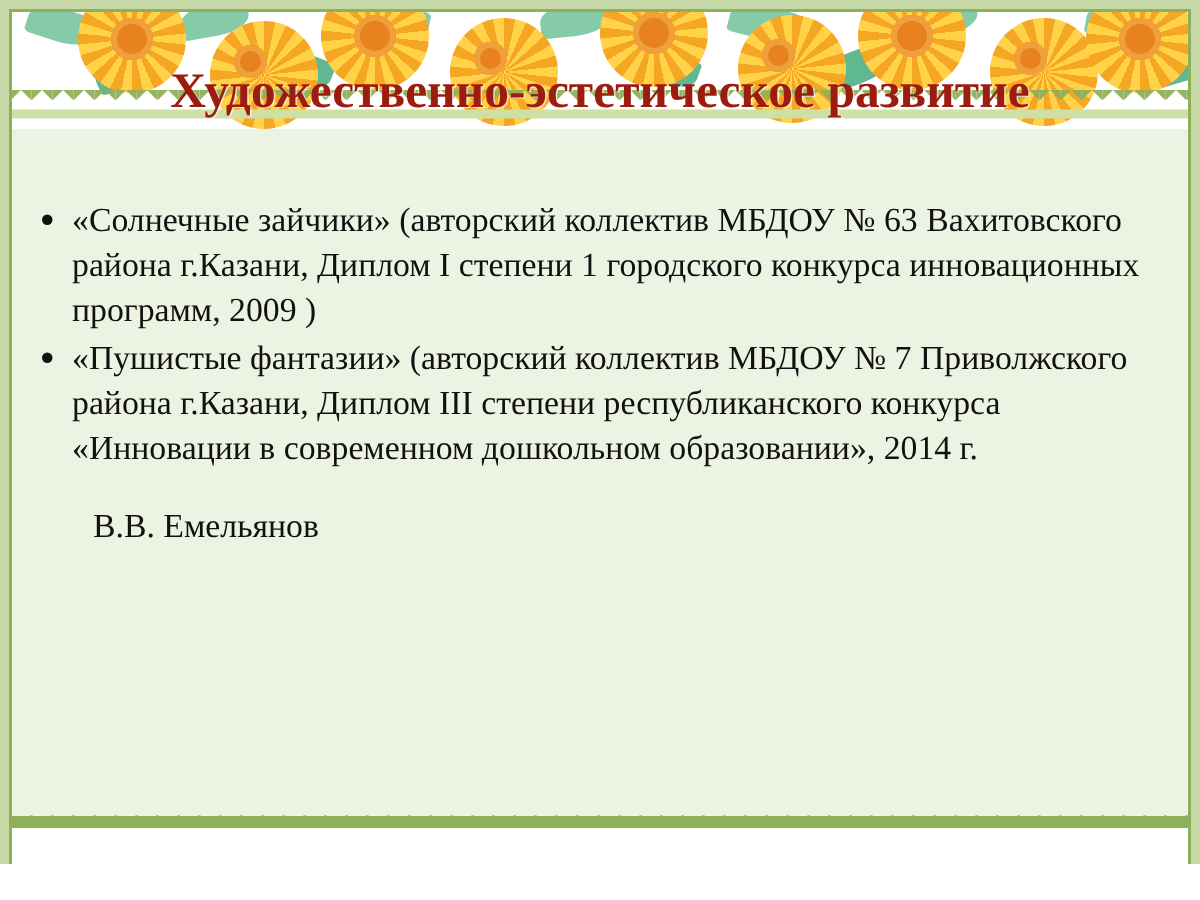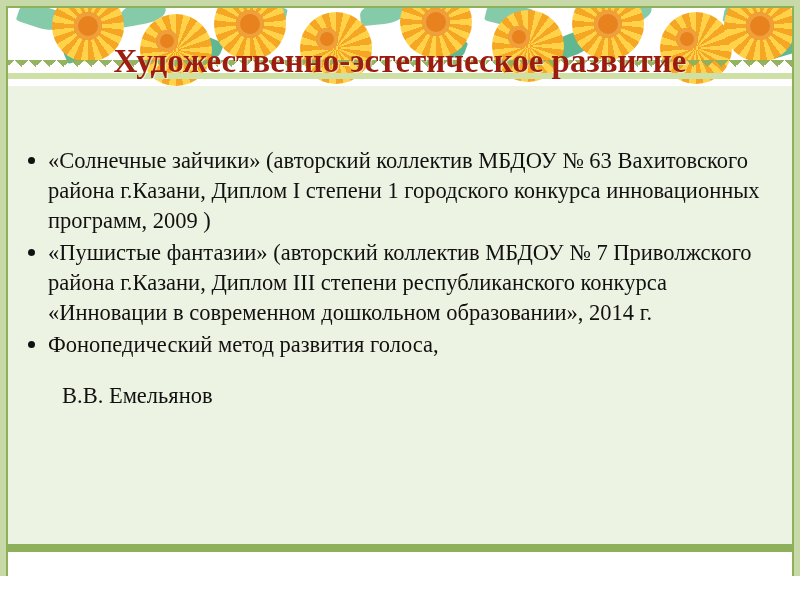--- a/index.html
+++ b/index.html
@@ -148,21 +148,21 @@
     line-height: 1.16;
     color: #9c1c10;
     z-index: 20;
     text-shadow: 1px 1px 0 rgba(255,255,255,.6);
   }
 
   
   .body {
     position: absolute;
     left: 18px;
-    top: 146px;
+    top: 132px;
     width: 768px;
     z-index: 20;
   }
   ul.bullets {
     list-style: none;
     margin: 0;
     padding: 0;
   }
   ul.bullets > li {
     position: relative;
@@ -306,24 +306,20 @@
   <div class="body">
     <ul class="bullets">
       <li>
         <span class="dot"></span>
         <span>«Солнечные зайчики» (авторский коллектив МБДОУ № 63 Вахитовского района г.Казани, Диплом I степени 1 городского конкурса инновационных программ, 2009 )</span>
       </li>
       <li>
         <span class="dot"></span>
         <span>«Пушистые фантазии» (авторский коллектив МБДОУ № 7 Приволжского района г.Казани, Диплом III степени республиканского конкурса «Инновации в современном дошкольном образовании», 2014 г.</span>
       </li>
-      <li>
-        <span class="dot"></span>
-        <span>Фонопедический метод развития голоса,</span>
-      </li>
     </ul>
     <div class="plain-line">В.В. Емельянов</div>
   </div>
 
   <div class="bottom-band">
     <div class="bottom-white"></div>
     <div class="bottom-stripe"></div>
     <div class="zigzag-bottom"></div>
   </div>
 

